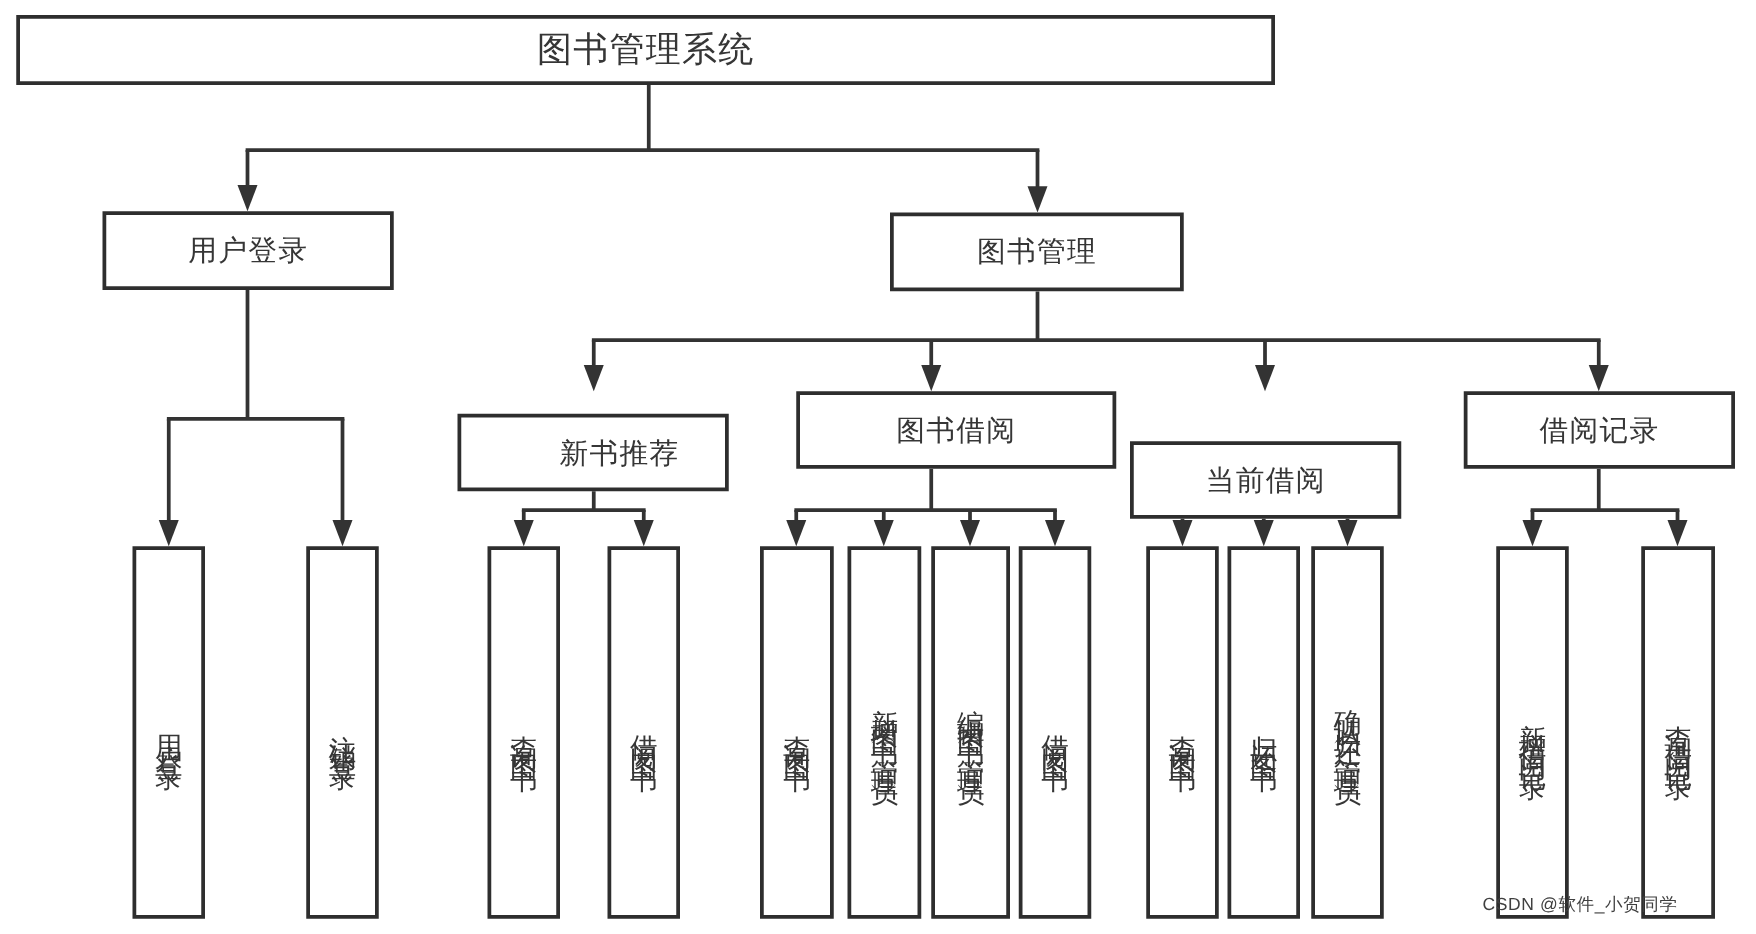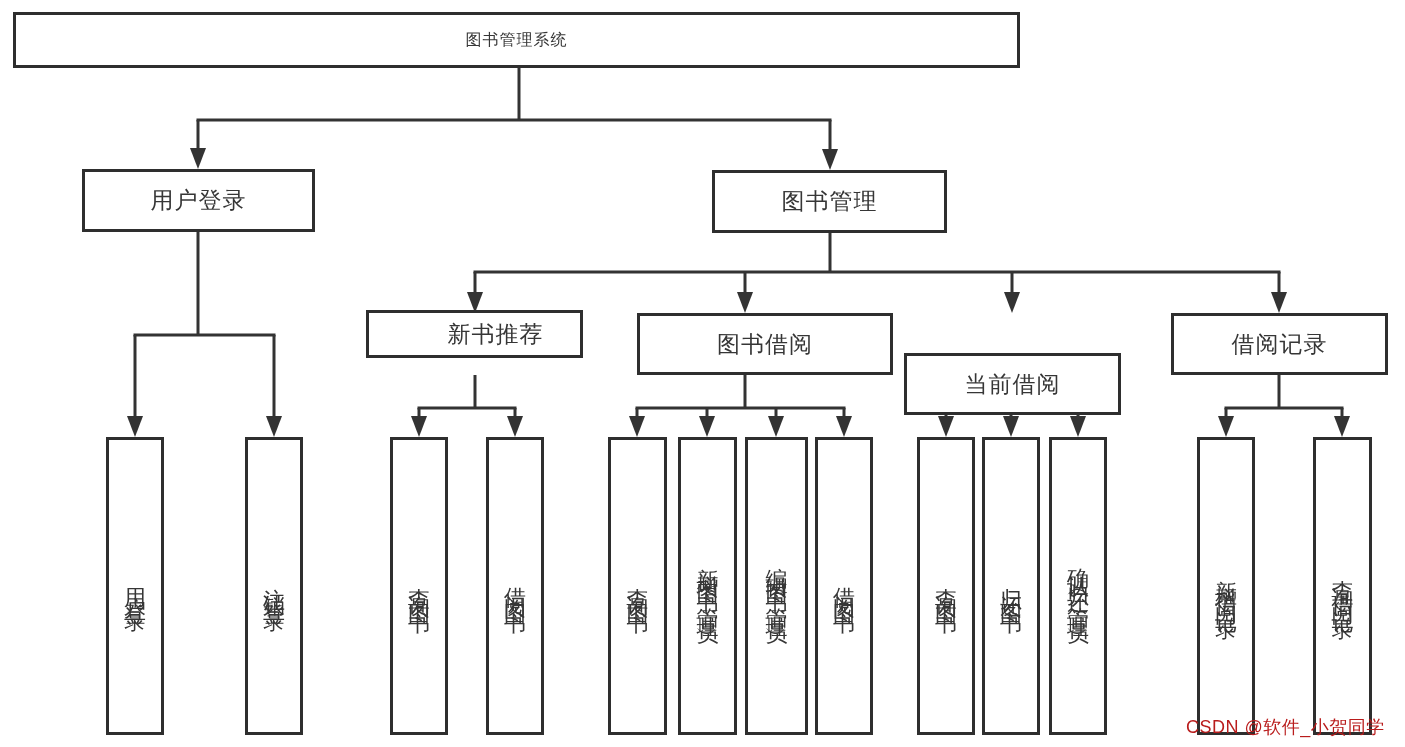--- a/index.html
+++ b/index.html
@@ -57,22 +57,22 @@
     text-orientation: mixed;
     font-size: 22px;
     line-height: 1.1;
     letter-spacing: 8px;
     color: #363636;
   }
   .watermark {
     position: absolute;
     left: 1186px;
     top: 715px;
-    font-size: 18px;
-    color: #b91c1c;
+    font-size: 14px;
+    color: #404040;
     letter-spacing: 0.5px;
     z-index: 10;
     white-space: nowrap;
   }
 </style>
 </head>
 <body>
 
 <div class="canvas">
 
@@ -145,32 +145,32 @@
     <g>
       <line x1="1279" y1="375" x2="1279" y2="408"></line>
       <line x1="1224.5" y1="408" x2="1343.5" y2="408"></line>
       <line x1="1226" y1="408" x2="1226" y2="419"></line>
       <polygon points="1218,416 1234,416 1226,437"></polygon>
       <line x1="1342" y1="408" x2="1342" y2="419"></line>
       <polygon points="1334,416 1350,416 1342,437"></polygon>
     </g>
   </svg>
 
-  <div class="hbox" style="left:13px; top:12px; width:1007px; height:56px; font-size:16px;">
+  <div class="hbox" style="left:13px; top:12px; width:1007px; height:56px; font-size:28px;">
     <span>图书管理系统</span>
   </div>
 
   <div class="hbox" style="left:82px; top:169px; width:233px; height:63px;">
     <span>用户登录</span>
   </div>
   <div class="hbox" style="left:712px; top:170px; width:235px; height:63px;">
     <span>图书管理</span>
   </div>
 
-  <div class="hbox" style="left:366px; top:310px; width:217px; height:48px;padding-left:42px;">
+  <div class="hbox" style="left:366px; top:331px; width:217px; height:62px;padding-left:42px;">
     <span>新书推荐</span>
   </div>
   <div class="hbox" style="left:637px; top:313px; width:256px; height:62px;">
     <span>图书借阅</span>
   </div>
   <div class="hbox" style="left:904px; top:313px; width:217px; height:62px;margin-top:40px;">
     <span>当前借阅</span>
   </div>
   <div class="hbox" style="left:1171px; top:313px; width:217px; height:62px;">
     <span>借阅记录</span>

